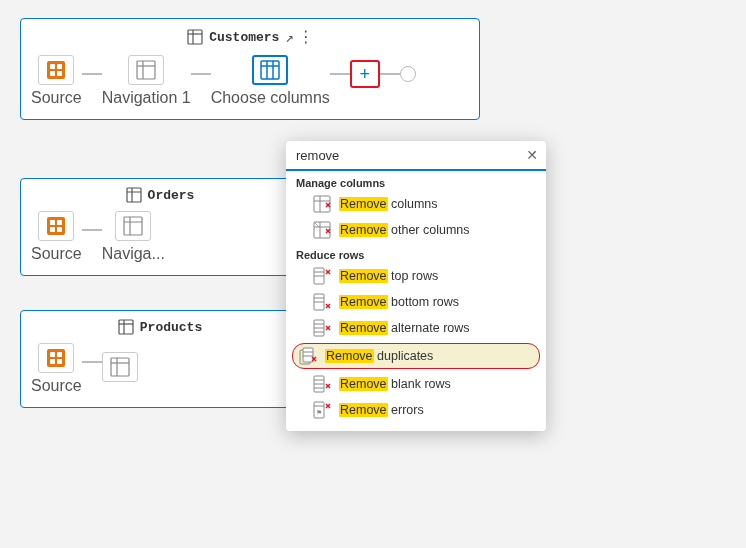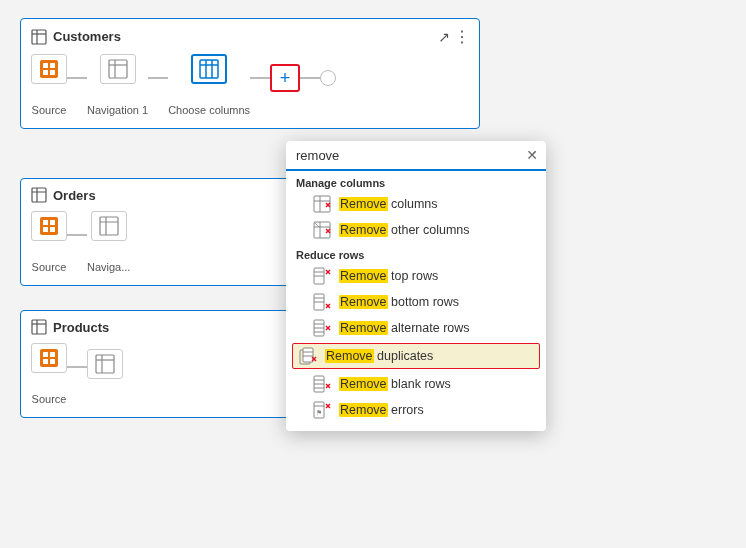--- a/index.html
+++ b/index.html
@@ -26,21 +26,22 @@
       border: 1.5px solid #0078d4;
       border-radius: 4px;
       padding: 8px 10px 12px 10px;
     }
 
     .card-header {
       display: flex;
       align-items: center;
       gap: 6px;
       margin-bottom: 8px;
-      justify-content: space-between;
+      justify-content: center;
+      font-family: Liberation Mono, monospace;
     }
 
     .card-title-row {
       display: flex;
       align-items: center;
       gap: 6px;
     }
 
     .card-title {
       font-size: 13px;
@@ -72,24 +73,23 @@
       height: 30px;
       border: 1.5px solid #ccc;
       border-radius: 3px;
       display: flex;
       align-items: center;
       justify-content: center;
       background: white;
     }
 
     .step-label {
-      font-size: 11px;
+      font-size: 16px;
       color: #555;
       white-space: nowrap;
-      margin-top: 16px;
     }
 
     .step-connector {
       width: 20px;
       height: 2px;
       background: #bbb;
       margin-bottom: 14px;
     }
 
     
@@ -200,21 +200,21 @@
       gap: 8px;
       padding: 4px 27px;
       cursor: pointer;
       border-radius: 2px;
     }
 
     .menu-item.highlighted {
       background: #f5f0d0;
       border: 1.5px solid #e81123;
       margin: 2px 6px;
-      border-radius: 2px;
+      border-radius: 12px;
       padding: 3px 6px;
     }
 
     .menu-item-text {
       font-size: 12.5px;
       color: #333;
     }
 
     .highlight {
       background: #ffd700;

